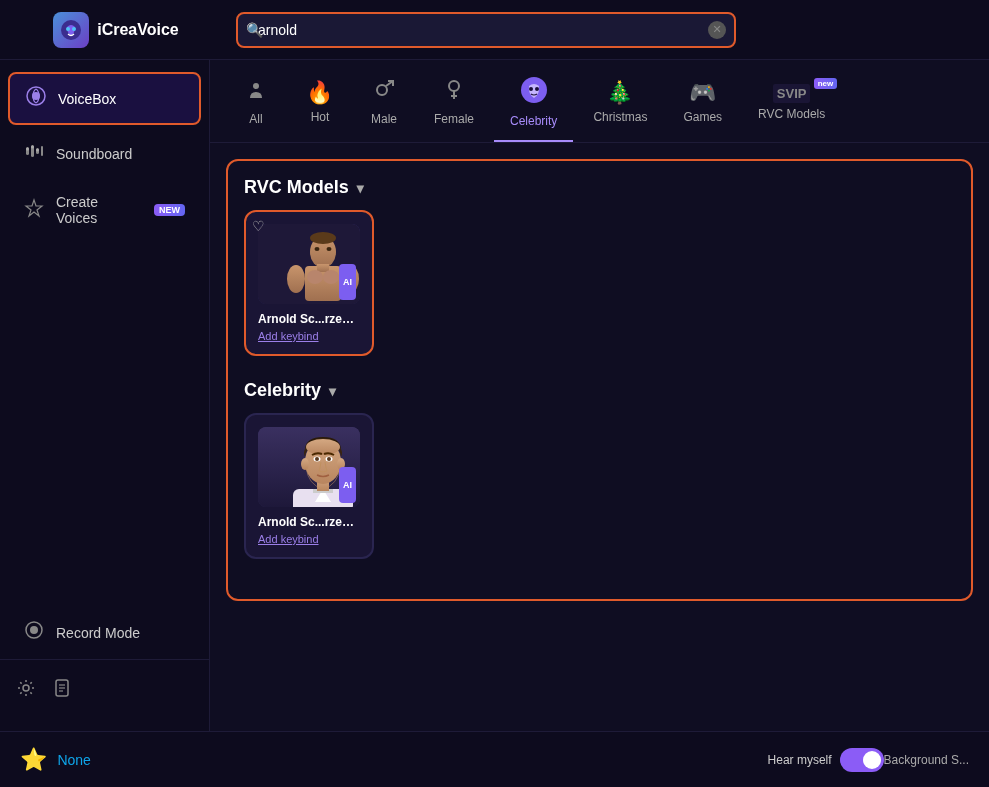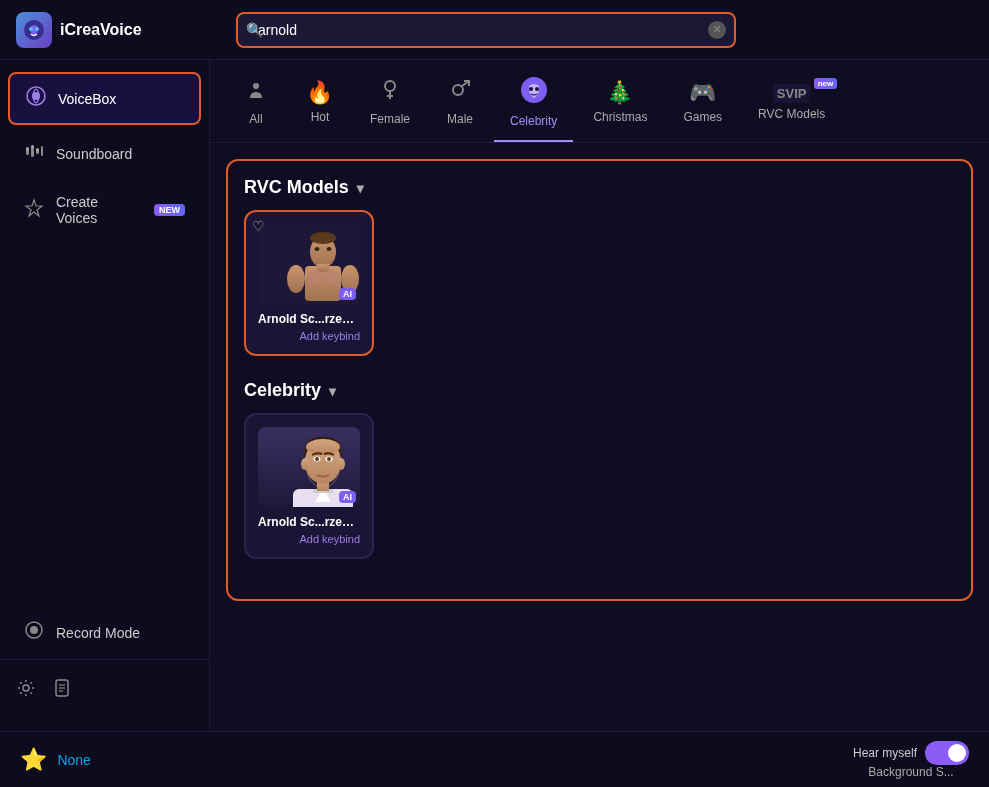--- a/index.html
+++ b/index.html
@@ -22,20 +22,21 @@
       height: 60px;
       background: #0d0b1e;
       border-bottom: 1px solid #1e1b38;
       flex-shrink: 0;
     }
     .app-logo {
       display: flex;
       align-items: center;
       gap: 8px;
       width: 200px;
+      justify-content: center;
     }
     .app-logo-icon {
       width: 36px;
       height: 36px;
       background: linear-gradient(135deg, #4a90d9, #6c3fc5);
       border-radius: 8px;
       display: flex;
       align-items: center;
       justify-content: center;
       font-size: 18px;
@@ -273,21 +274,21 @@
       overflow: hidden;
     }
 
     .ai-badge {
       position: absolute;
       bottom: 4px;
       right: 4px;
       background: #7c5ef0;
       color: #fff;
       font-size: 9px;
-      padding: 1px 4px;
+      padding: 13px 4px;
       border-radius: 4px;
       font-weight: 700;
     }
     .heart-icon {
       position: absolute;
       top: 6px;
       left: 6px;
       color: #aaa;
       font-size: 14px;
     }
@@ -298,22 +299,23 @@
       color: #fff;
       text-align: center;
       white-space: nowrap;
       overflow: hidden;
       text-overflow: ellipsis;
       margin-bottom: 4px;
     }
     .voice-card-keybind {
       font-size: 11px;
       color: #9b7fe8;
-      text-align: right;
-      cursor: pointer;
+      text-align: left;
+      cursor: pointer;
+      text-decoration: underline;
     }
 
     
     .bottombar {
       height: 56px;
       background: #0d0b1e;
       border-top: 1px solid #1e1b38;
       display: flex;
       align-items: center;
       padding: 0 20px;
@@ -330,21 +332,20 @@
       color: #f5c518;
     }
     .selected-voice-name {
       font-size: 14px;
       color: #0ea5e9;
     }
     .bottombar-right {
       margin-left: auto;
       display: flex;
       align-items: center;
-      flex-direction: column;
     }
     .toggle-group {
       display: flex;
       align-items: center;
       gap: 8px;
       font-size: 12px;
       color: #ccc;
     }
     .toggle {
       width: 44px;
@@ -490,37 +491,37 @@
       </div>
 
       <div class="tab-item">
         <span class="tab-icon">🔥</span>
         <span>Hot</span>
       </div>
 
       <div class="tab-item">
         <span class="tab-icon">
           <svg width="24" height="24" viewBox="0 0 24 24" fill="none">
+            <circle cx="10" cy="12" r="5" stroke="#888" stroke-width="2"></circle>
+            <line x1="14" y1="8" x2="21" y2="3" stroke="#888" stroke-width="2"></line>
+            <path d="M16 3h5v5" stroke="#888" stroke-width="2" fill="none"></path>
+          </svg>
+        </span>
+        <span>Male</span>
+      </div>
+
+      <div class="tab-item">
+        <span class="tab-icon">
+          <svg width="24" height="24" viewBox="0 0 24 24" fill="none">
             <circle cx="12" cy="8" r="5" stroke="#888" stroke-width="2"></circle>
             <line x1="12" y1="13" x2="12" y2="21" stroke="#888" stroke-width="2"></line>
             <line x1="9" y1="18" x2="15" y2="18" stroke="#888" stroke-width="2"></line>
           </svg>
         </span>
         <span>Female</span>
-      </div>
-
-      <div class="tab-item">
-        <span class="tab-icon">
-          <svg width="24" height="24" viewBox="0 0 24 24" fill="none">
-            <circle cx="10" cy="12" r="5" stroke="#888" stroke-width="2"></circle>
-            <line x1="14" y1="8" x2="21" y2="3" stroke="#888" stroke-width="2"></line>
-            <path d="M16 3h5v5" stroke="#888" stroke-width="2" fill="none"></path>
-          </svg>
-        </span>
-        <span>Male</span>
       </div>
 
       <div class="tab-item active">
         <span class="tab-icon">
           <svg width="28" height="28" viewBox="0 0 28 28" fill="none">
             <circle cx="14" cy="14" r="13" fill="#7c5ef0"></circle>
             <path d="M9 10 Q14 6 19 10 Q20 18 14 22 Q8 18 9 10Z" fill="#c4b5fd"></path>
             <circle cx="11" cy="13" r="2" fill="#1a0f3a"></circle>
             <circle cx="17" cy="13" r="2" fill="#1a0f3a"></circle>
             <path d="M11 18 Q14 20 17 18" stroke="#1a0f3a" stroke-width="1.2" fill="none"></path>

